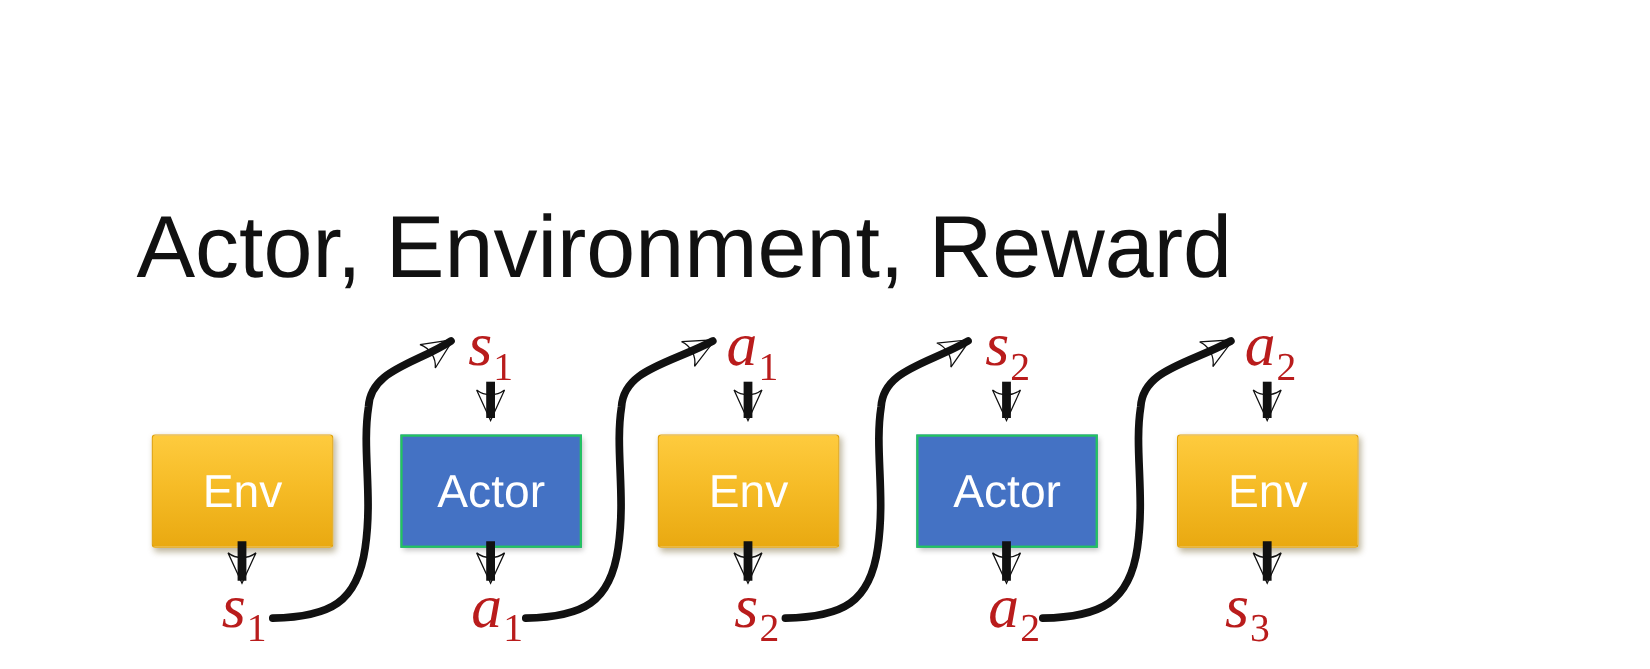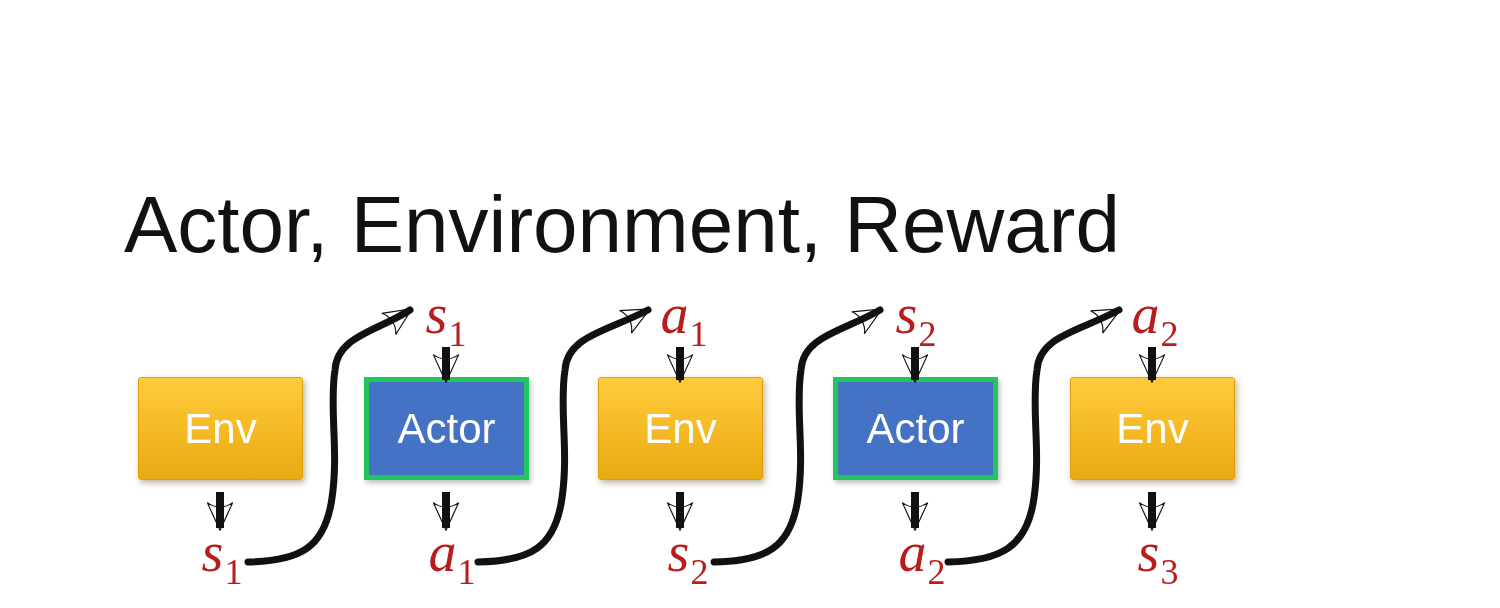--- a/index.html
+++ b/index.html
@@ -15,36 +15,36 @@
     left:124px;top:131px;
     font-size:80px;
     line-height:1;
     font-weight:400;
     color:#111111;
     letter-spacing:0px;
     white-space:nowrap;
   }
   .box{
     position:absolute;
-    top:377px;
+    top:395px;
     width:165px;height:103px;
     display:flex;align-items:center;justify-content:center;
     font-size:42px;
     color:#ffffff;
     box-sizing:border-box;
   }
   .box.env{
     background:linear-gradient(180deg,#FECB3E 0%,#F6BC27 45%,#E9A911 100%);
     border:1px solid #DFA007;
     border-radius:3px;
     box-shadow:2px 3px 6px rgba(90,70,10,0.40);
   }
   .box.actor{
     background:#4472C4;
-    border:5px solid #22c55e;
+    border:2px solid #22c55e;
     box-shadow:2px 3px 5px rgba(0,0,0,0.25);
   }
   .mlabel{
     position:absolute;
     transform:translateX(-50%);
     white-space:nowrap;
     color:#b91c1c;
     line-height:1;
   }
   .mlabel .var{
@@ -107,21 +107,21 @@
 
   <div class="mlabel top" style="left:446px"><span class="var">s</span><span class="sub">1</span></div>
   <div class="mlabel top" style="left:684px"><span class="var">a</span><span class="sub">1</span></div>
   <div class="mlabel top" style="left:916px"><span class="var">s</span><span class="sub">2</span></div>
   <div class="mlabel top" style="left:1155px"><span class="var">a</span><span class="sub">2</span></div>
 
   <div class="mlabel bottom" style="left:222px"><span class="var">s</span><span class="sub">1</span></div>
   <div class="mlabel bottom" style="left:452px"><span class="var">a</span><span class="sub">1</span></div>
   <div class="mlabel bottom" style="left:688px"><span class="var">s</span><span class="sub">2</span></div>
   <div class="mlabel bottom" style="left:922px"><span class="var">a</span><span class="sub">2</span></div>
-  <div class="mlabel bottom" style="left:1158px"><span class="var">s</span><span class="sub">3</span></div>
+  <div class="mlabel bottom" style="left:1134px"><span class="var">s</span><span class="sub">3</span></div>
 
   <div id="dots" aria-label="……">
     <span class="dot"></span>
       <span class="dot"></span>
       <span class="dot"></span>
       <span class="dot grp"></span>
       <span class="dot"></span>
       <span class="dot"></span>
   </div>
 

